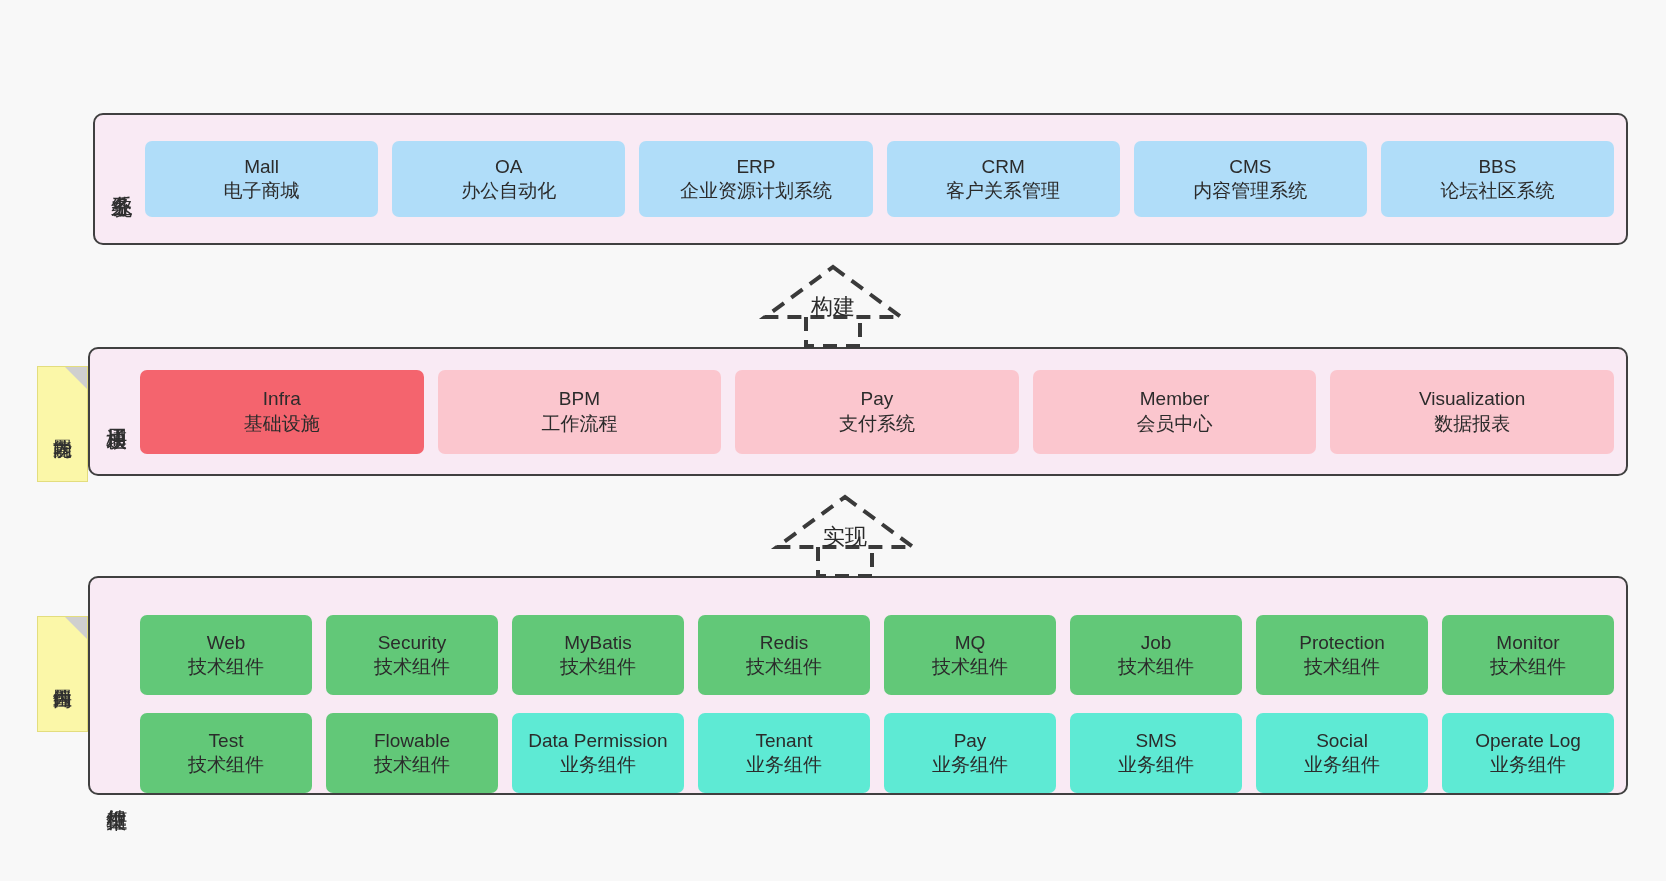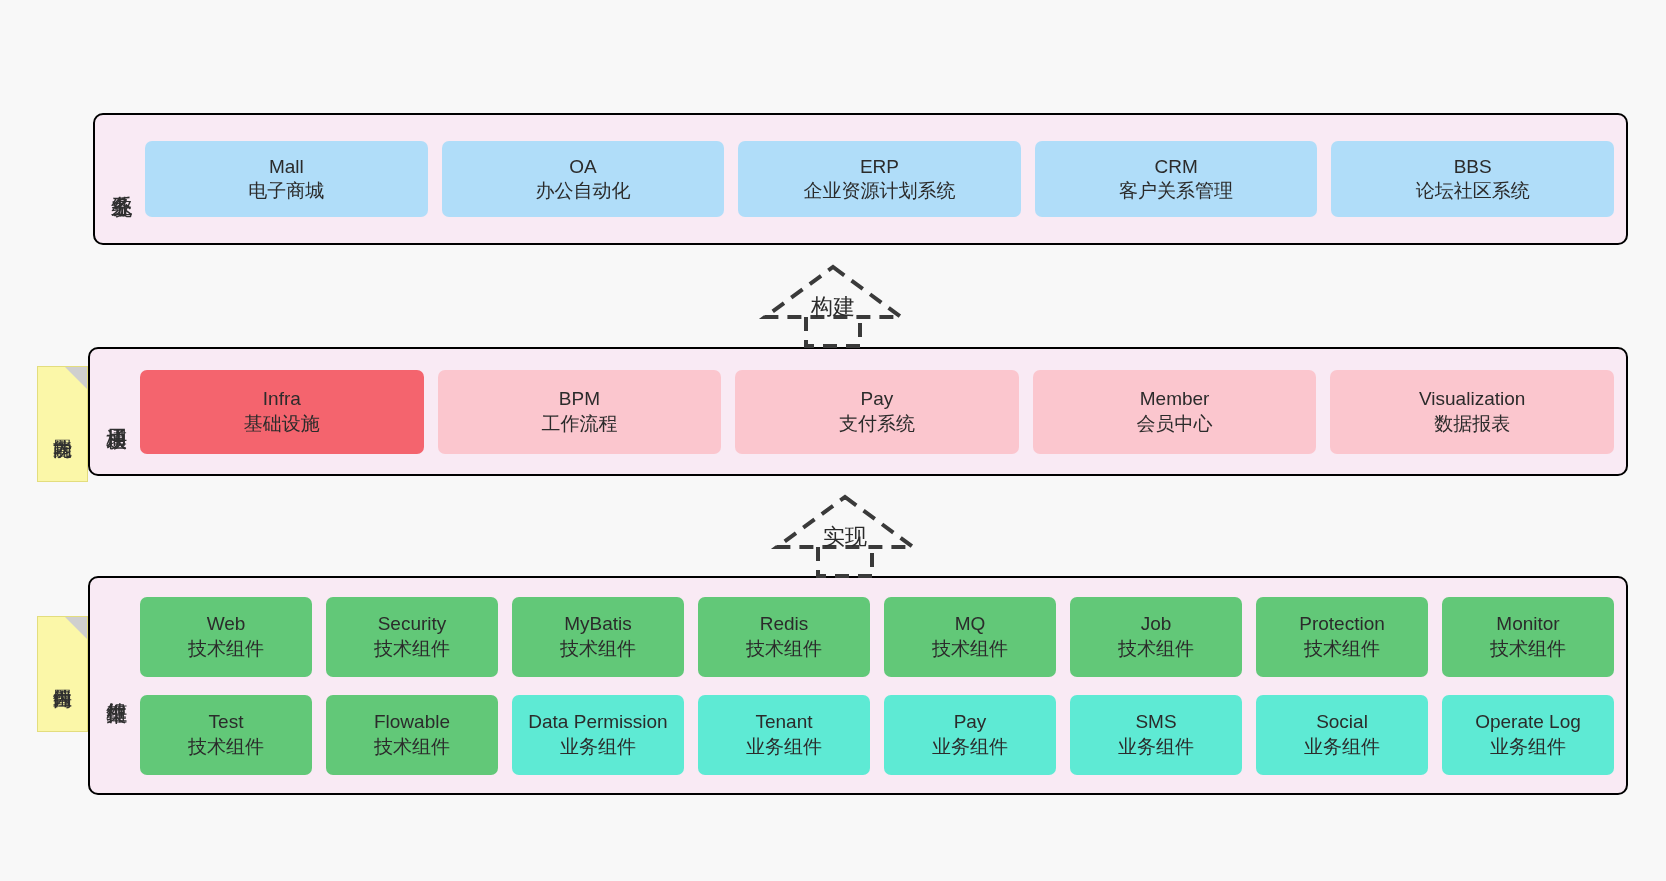--- a/index.html
+++ b/index.html
@@ -18,21 +18,21 @@
   .canvas {
     position: absolute;
     inset: 0;
   }
 
   
   .layer {
     position: absolute;
     box-sizing: border-box;
     background: #f9eaf4;
-    border: 2px solid #000000;
+    border: 2px solid #404040;
     border-radius: 10px;
     display: flex;
     align-items: stretch;
   }
 
   
   .layer-title {
     flex: 0 0 auto;
     width: 34px;
     margin-left: 10px;
@@ -163,20 +163,24 @@
       </div>
       <div class="card c-blue row-cards biz">
         <span class="t-en">ERP</span>
         <span class="t-cn">企业资源计划系统</span>
       </div>
       <div class="card c-blue row-cards biz">
         <span class="t-en">CRM</span>
         <span class="t-cn">客户关系管理</span>
       </div>
       <div class="card c-blue row-cards biz">
+        <span class="t-en">CMS</span>
+        <span class="t-cn">内容管理系统</span>
+      </div>
+      <div class="card c-blue row-cards biz">
         <span class="t-en">BBS</span>
         <span class="t-cn">论坛社区系统</span>
       </div>
 
     </div>
   </div>
 
   <div class="connector" style="left:758px; top:262px; width:150px; height:86px;">
     <svg width="150" height="86" viewBox="0 0 150 86">
 
@@ -226,21 +230,21 @@
       <path d="M 48 55 L 48 84 L 102 84 L 102 55" fill="none" stroke="#3a3a3a" stroke-width="4" stroke-dasharray="14,9" stroke-linecap="butt"></path>
     </svg>
     <span class="conn-label">实现</span>
   </div>
 
   <div class="note" style="left:37px; top:616px; width:51px; height:116px;">
     <span class="fold"></span>
     <span>内置组件</span>
   </div>
 
-  <div class="layer" id="layer-framework" style="left:88px; top:576px; width:1540px; height:219px;">
+  <div class="layer" id="layer-framework" style="left:88px; top:576px; width:1540px; height:219px;align-items:flex-end;">
     <div class="layer-title">框架组件</div>
     <div class="cells two-row">
 
       <div class="card c-green fw-card">
         <span class="t-en">Web</span>
         <span class="t-cn">技术组件</span>
       </div>
       <div class="card c-green fw-card">
         <span class="t-en">Security</span>
         <span class="t-cn">技术组件</span>

